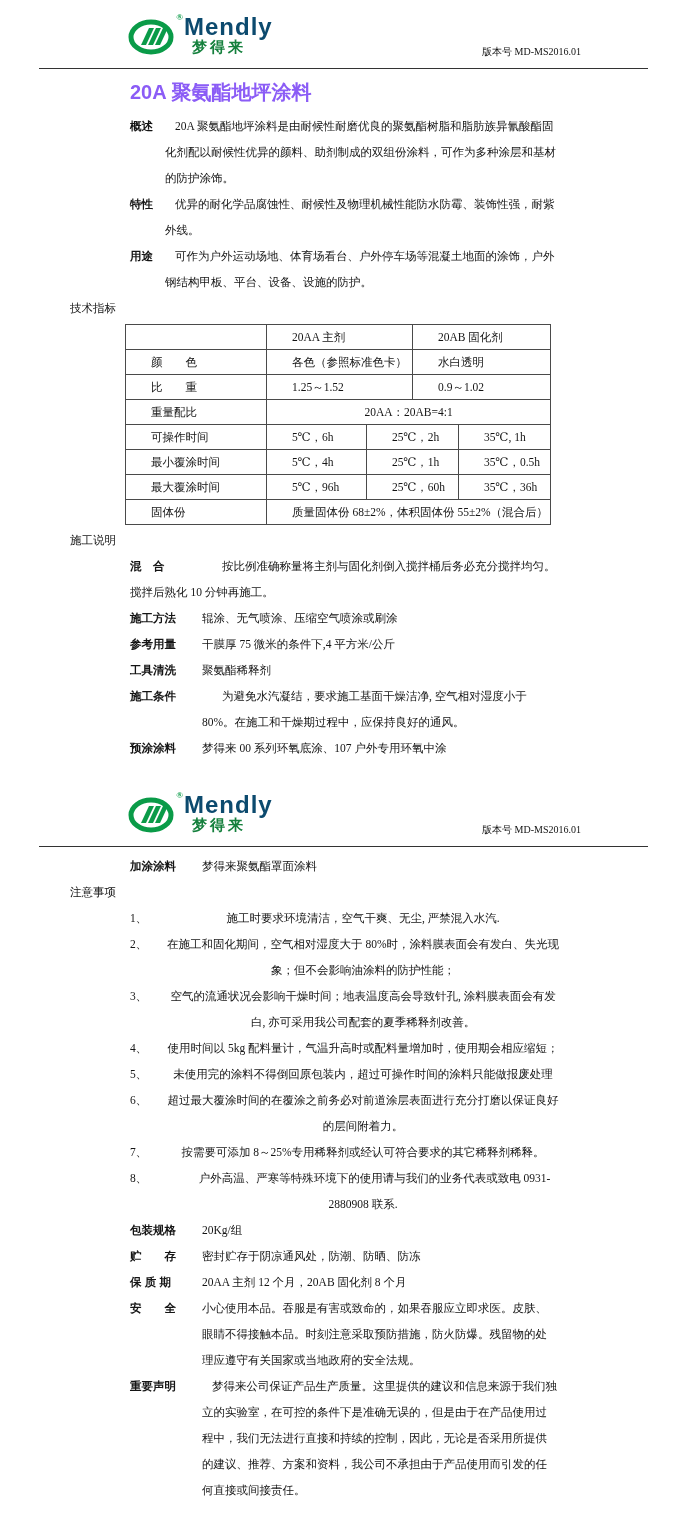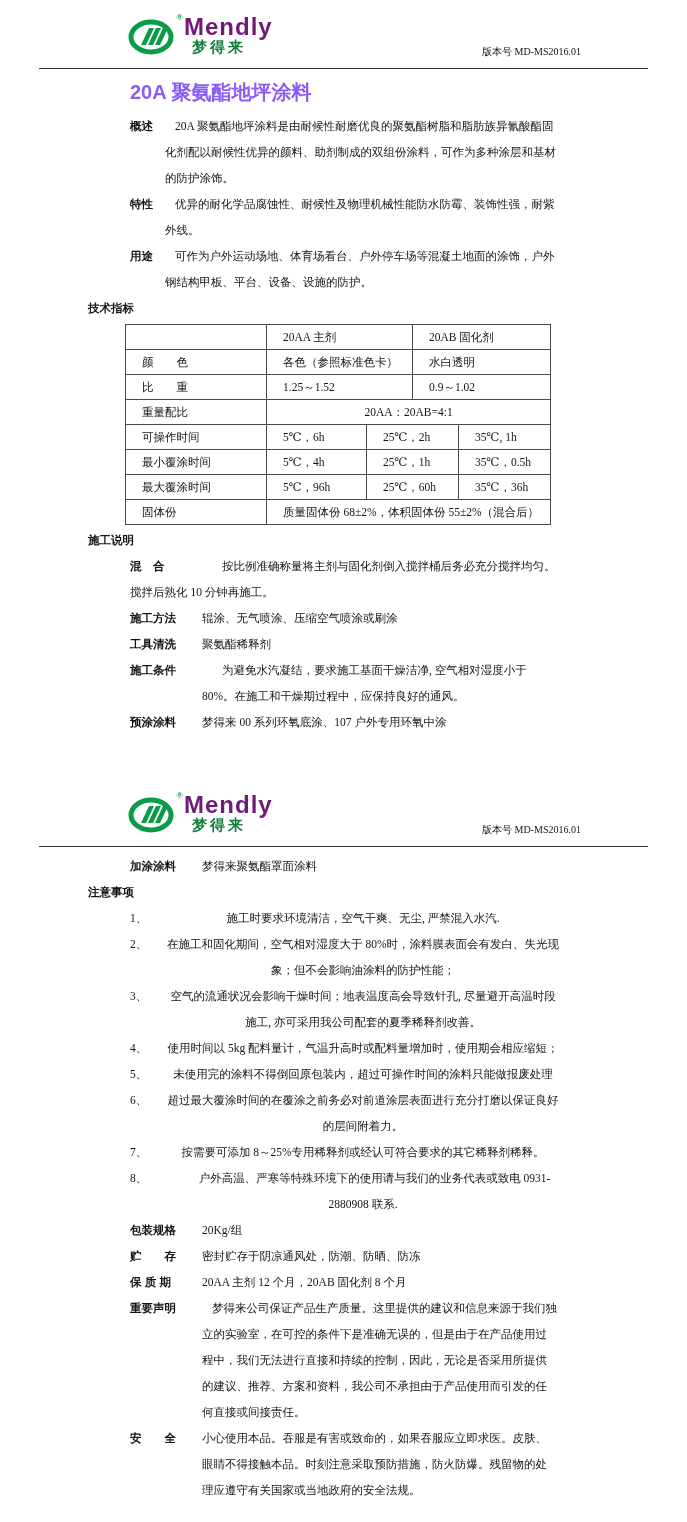--- a/index.html
+++ b/index.html
@@ -9,37 +9,37 @@
     font-size:11.5px;line-height:26px;color:#141414;
   }
   .page{position:relative;}
   .page1{height:778px;}
   
   .hdr{position:relative;padding:16px 0 0 128px;height:46px;}
   .logo{display:flex;align-items:flex-start;}
   .logo-mark{position:relative;width:52px;height:40px;flex:0 0 auto;}
   .logo-reg{position:absolute;top:-4px;right:-3px;color:#0a9b48;font-size:9px;font-weight:bold;line-height:10px;}
   .logo-text{margin-left:4px;line-height:1;}
-  .logo-en{font-family:"Liberation Sans","DejaVu Sans",sans-serif;font-weight:bold;color:#701a75;font-size:24px;letter-spacing:1px;line-height:22px;}
+  .logo-en{font-family:"Liberation Sans","DejaVu Sans",sans-serif;font-weight:bold;color:#0c4a6e;font-size:24px;letter-spacing:1px;line-height:22px;}
   .logo-cn{font-family:"Liberation Sans","DejaVu Sans",sans-serif;font-weight:bold;color:#15803d;font-size:15px;letter-spacing:3px;margin:1px 0 0 8px;line-height:15px;}
   .version{position:absolute;right:106px;bottom:4px;font-size:10px;line-height:12px;color:#111;}
   .rule{border:none;border-top:1px solid #333;margin:6px 39px 0 39px;}
   
   .doc-title{font-family:"Liberation Sans","DejaVu Sans",sans-serif;font-weight:bold;font-size:20px;line-height:30px;margin:8px 0 6px 130px;color:#8b5cf6;}
   .sec{display:flex;margin-left:130px;width:428px;}
   .sec .lbl{flex:0 0 35px;font-weight:bold;font-family:"Liberation Sans","DejaVu Sans",sans-serif;}
   .sec .txt{flex:1;}
   .sec .txt.ind{text-indent:10px;}
   .csec .lbl{flex-basis:72px;}
   .csec .txt.ind20{text-indent:20px;}
   .flush{margin-left:130px;width:428px;}
-  .bhead{margin-left:88px;font-weight:bold;font-family:"Liberation Sans","DejaVu Sans",sans-serif;}
+  .bhead{margin-left:70px;font-weight:normal;font-family:"Liberation Sans","DejaVu Sans",sans-serif;}
   
   table.tech{border-collapse:collapse;margin:3px 0 2px 125px;width:426px;table-layout:fixed;}
-  table.tech td{border:1px solid #4a4a4a;padding:1px 16px;height:22px;line-height:22px;font-size:11.5px;overflow:hidden;white-space:nowrap;}
+  table.tech td{border:1px solid #4a4a4a;padding:1px 25px;height:22px;line-height:22px;font-size:11.5px;overflow:hidden;white-space:nowrap;}
   table.tech td.center{text-align:center;}
   
   .note{display:flex;margin-left:130px;width:430px;}
   .note .num{flex:0 0 36px;}
   .note .ntxt{flex:1;text-align:center;}
 </style>
 </head>
 <body>
 
 <div class="page page1">
@@ -141,20 +141,24 @@
     <span class="lbl">混　合</span>
     <span class="txt ind20">按比例准确称量将主剂与固化剂倒入搅拌桶后务必充分搅拌均匀。</span>
   </div>
   <div class="flush">搅拌后熟化 10 分钟再施工。</div>
 
   <div class="sec csec">
     <span class="lbl">施工方法</span>
     <span class="txt">辊涂、无气喷涂、压缩空气喷涂或刷涂</span>
   </div>
   <div class="sec csec">
+    <span class="lbl">参考用量</span>
+    <span class="txt">干膜厚 75 微米的条件下,4 平方米/公斤</span>
+  </div>
+  <div class="sec csec">
     <span class="lbl">工具清洗</span>
     <span class="txt">聚氨酯稀释剂</span>
   </div>
   <div class="sec csec">
     <span class="lbl">施工条件</span>
     <span class="txt ind20">为避免水汽凝结，要求施工基面干燥洁净, 空气相对湿度小于 80%。在施工和干燥期过程中，应保持良好的通风。</span>
   </div>
   <div class="sec csec">
     <span class="lbl">预涂涂料</span>
     <span class="txt">梦得来 00 系列环氧底涂、107 户外专用环氧中涂</span>
@@ -196,21 +200,21 @@
   <div class="note">
     <span class="num">1、</span>
     <span class="ntxt">施工时要求环境清洁，空气干爽、无尘, 严禁混入水汽.</span>
   </div>
   <div class="note">
     <span class="num">2、</span>
     <span class="ntxt">在施工和固化期间，空气相对湿度大于 80%时，涂料膜表面会有发白、失光现象；但不会影响油涂料的防护性能；</span>
   </div>
   <div class="note">
     <span class="num">3、</span>
-    <span class="ntxt">空气的流通状况会影响干燥时间；地表温度高会导致针孔, 尽量避开高温时段施工, 亦可采用我公司配套的夏季稀释剂改善。</span>
+    <span class="ntxt">空气的流通状况会影响干燥时间；地表温度高会导致针孔, 涂料膜表面会有发白, 亦可采用我公司配套的夏季稀释剂改善。</span>
   </div>
   <div class="note">
     <span class="num">4、</span>
     <span class="ntxt">使用时间以 5kg 配料量计，气温升高时或配料量增加时，使用期会相应缩短；</span>
   </div>
   <div class="note">
     <span class="num">5、</span>
     <span class="ntxt">未使用完的涂料不得倒回原包装内，超过可操作时间的涂料只能做报废处理</span>
   </div>
   <div class="note">
@@ -232,20 +236,20 @@
   </div>
   <div class="sec csec">
     <span class="lbl">贮　　存</span>
     <span class="txt">密封贮存于阴凉通风处，防潮、防晒、防冻</span>
   </div>
   <div class="sec csec">
     <span class="lbl">保 质 期</span>
     <span class="txt">20AA 主剂 12 个月，20AB 固化剂 8 个月</span>
   </div>
   <div class="sec csec">
+    <span class="lbl">安　　全</span>
+    <span class="txt">小心使用本品。吞服是有害或致命的，如果吞服应立即求医。皮肤、眼睛不得接触本品。时刻注意采取预防措施，防火防爆。残留物的处理应遵守有关国家或当地政府的安全法规。</span>
+  </div>
+  <div class="sec csec">
     <span class="lbl">重要声明</span>
     <span class="txt ind">梦得来公司保证产品生产质量。这里提供的建议和信息来源于我们独立的实验室，在可控的条件下是准确无误的，但是由于在产品使用过程中，我们无法进行直接和持续的控制，因此，无论是否采用所提供的建议、推荐、方案和资料，我公司不承担由于产品使用而引发的任何直接或间接责任。</span>
   </div>
-  <div class="sec csec">
-    <span class="lbl">安　　全</span>
-    <span class="txt">小心使用本品。吞服是有害或致命的，如果吞服应立即求医。皮肤、眼睛不得接触本品。时刻注意采取预防措施，防火防爆。残留物的处理应遵守有关国家或当地政府的安全法规。</span>
-  </div>
 </div>
 
 </body></html>

